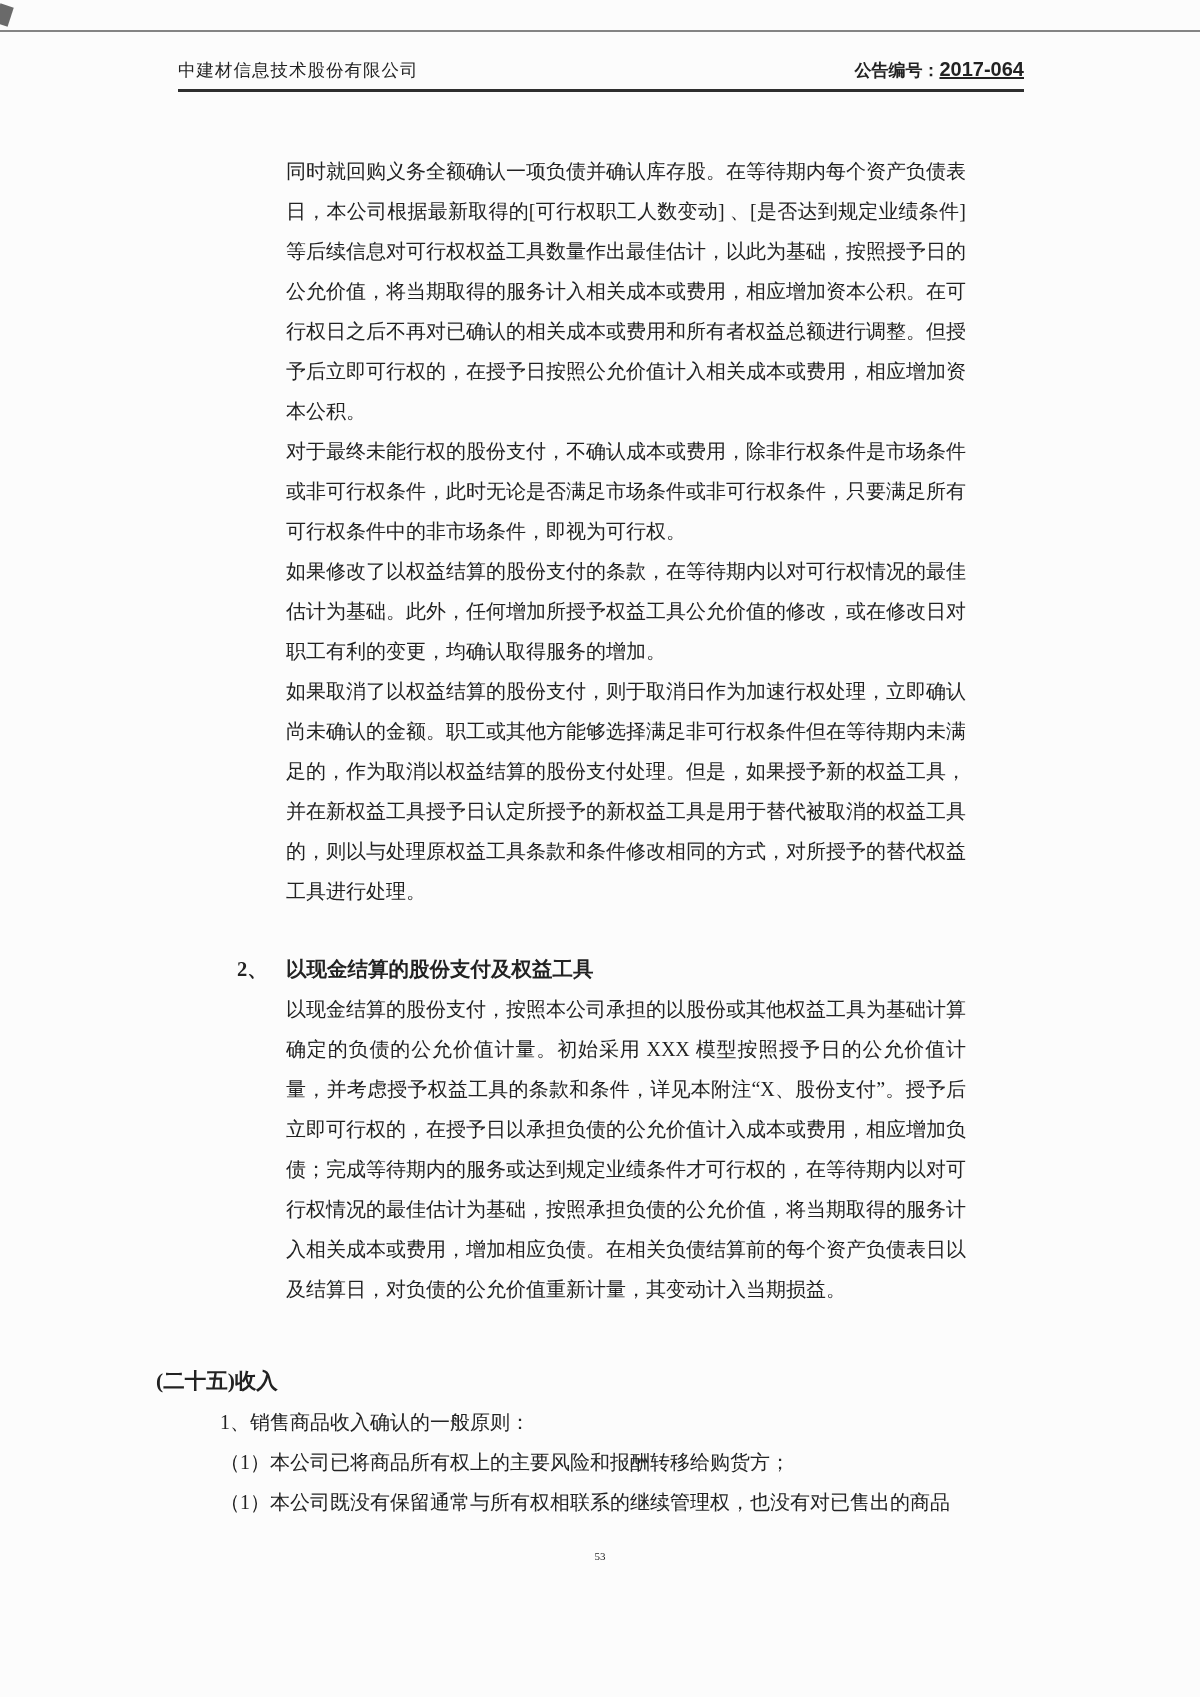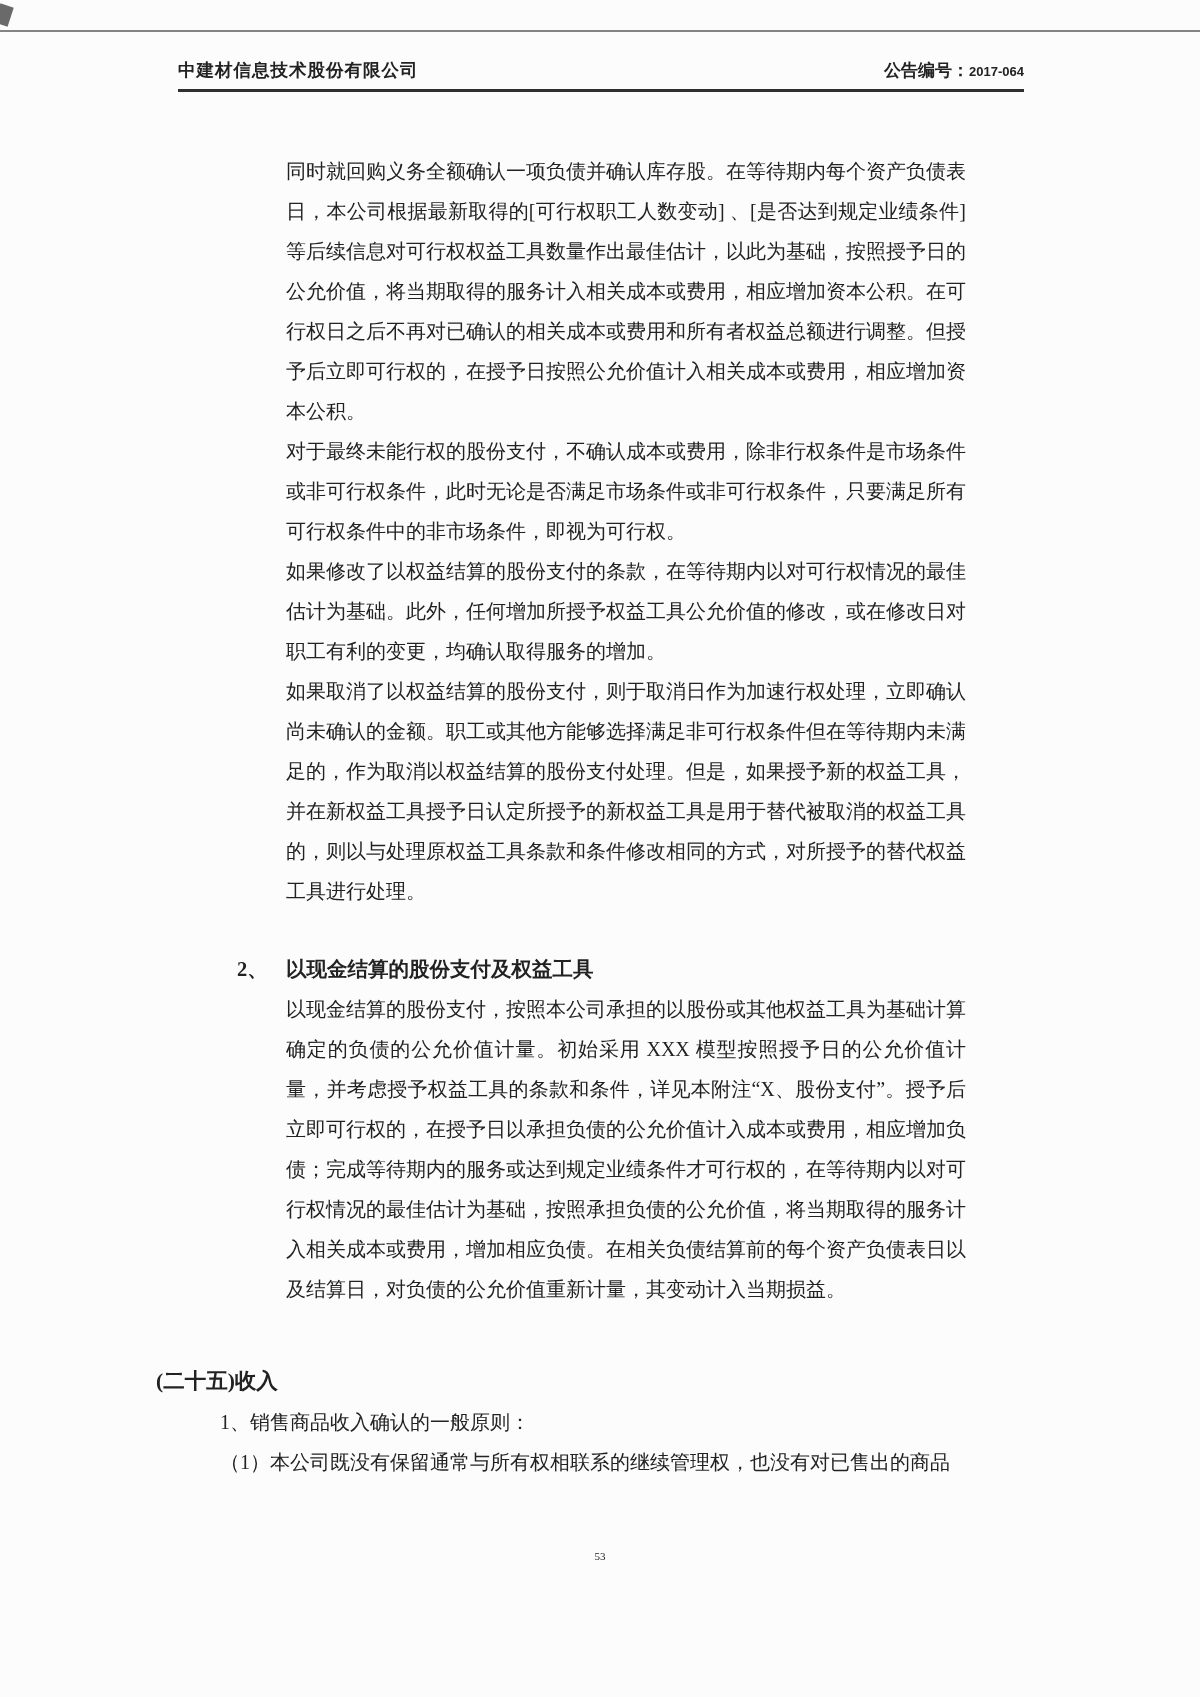--- a/index.html
+++ b/index.html
@@ -44,33 +44,34 @@
     top: 58px;
     width: 846px;
     display: flex;
     justify-content: space-between;
     align-items: flex-end;
     border-bottom: 3px solid #2f2f2f;
     padding-bottom: 7px;
   }
   .company-name {
     font-size: 17.5px;
-    font-weight: 700;
+    font-weight: 400;
     letter-spacing: 1px;
     text-align: right;
   }
   .announcement {
     font-size: 17px;
     font-weight: 600;
     white-space: nowrap;
   }
   .announcement .ann-number {
     font-family: "Liberation Sans", "DejaVu Sans", sans-serif;
     font-weight: 700;
-    font-size: 13px;
+    font-size: 20px;
+    text-decoration: underline;
   }
   
   .content {
     position: absolute;
     left: 286px;
     top: 151px;
     width: 680px;
     font-size: 20px;
     line-height: 40px;
     text-align: justify;
@@ -143,18 +144,19 @@
     <p class="sec2-heading">
       <span class="sec2-number">2、</span>
       <span>以现金结算的股份支付及权益工具</span>
     </p>
     <p>以现金结算的股份支付，按照本公司承担的以股份或其他权益工具为基础计算确定的负债的公允价值计量。初始采用 XXX 模型按照授予日的公允价值计量，并考虑授予权益工具的条款和条件，详见本附注“X、股份支付”。授予后立即可行权的，在授予日以承担负债的公允价值计入成本或费用，相应增加负债；完成等待期内的服务或达到规定业绩条件才可行权的，在等待期内以对可行权情况的最佳估计为基础，按照承担负债的公允价值，将当期取得的服务计入相关成本或费用，增加相应负债。在相关负债结算前的每个资产负债表日以及结算日，对负债的公允价值重新计量，其变动计入当期损益。</p>
   </div>
 
   <div class="sec25">
     <p class="sec25-heading">(二十五)收入</p>
     <p class="sec25-item">1、销售商品收入确认的一般原则：</p>
+    <p class="sec25-item">（1）本公司已将商品所有权上的主要风险和报酬转移给购货方；</p>
     <p class="sec25-item">（1）本公司既没有保留通常与所有权相联系的继续管理权，也没有对已售出的商品</p>
   </div>
 
   <div class="page-number">53</div>
 
 </div>
 
 </body></html>

